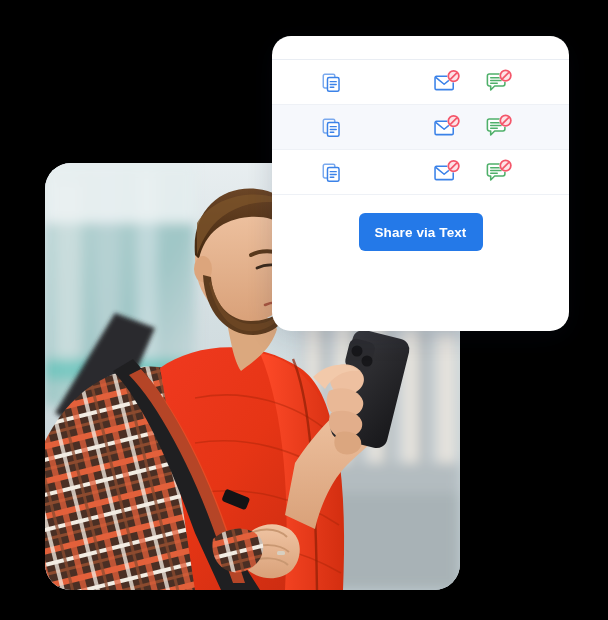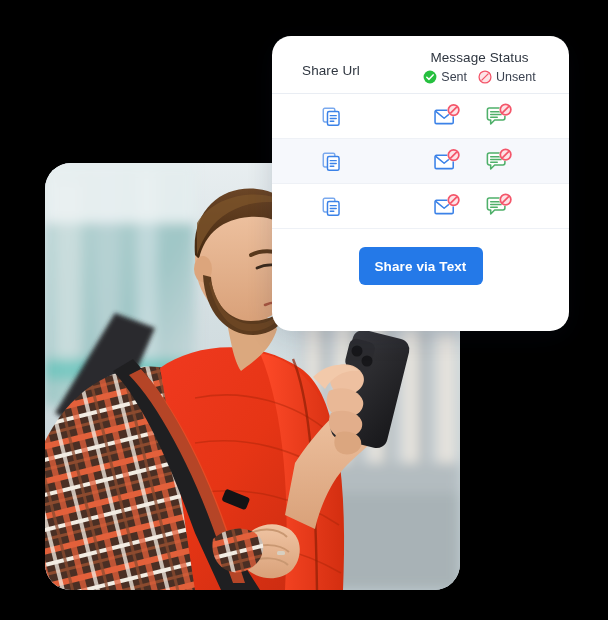--- a/index.html
+++ b/index.html
@@ -292,46 +292,20 @@
       <rect x="232" y="388" width="8" height="4" rx="1.6" fill="#d8cfc0"></rect>
     </g>
 
     <path d="M168 376 C184 362 206 362 216 376 C222 386 216 402 200 408 C182 414 164 400 168 376 Z" fill="url(#plaid)"></path>
   </svg>
 </div>
 
 <div class="card-panel">
 
   <div class="table-head">
-    <div class="col-share-url">
-      <span class="hdr-text">Share Url</span>
-    </div>
-    <div class="col-msg-status">
-      <div class="msg-title">Message Status</div>
-      <div class="legend-row">
-        <div class="legend-item">
-          <span class="icon-btn">
-            <svg width="14" height="14" viewBox="0 0 24 24">
-              <circle cx="12" cy="12" r="11" fill="#26c03f"></circle>
-              <path d="M6.5 12.4 L10.3 16 L17.4 8.4" fill="none" stroke="#ffffff" stroke-width="2.6" stroke-linecap="round" stroke-linejoin="round"></path>
-            </svg>
-          </span>
-          <span class="legend-label">Sent</span>
-        </div>
-        <div class="legend-item">
-          <span class="icon-btn">
-            <svg width="14" height="14" viewBox="0 0 24 24">
-              <circle cx="12" cy="12" r="10.2" fill="#fde3e6" stroke="#f4566a" stroke-width="2.2"></circle>
-              <line x1="6.6" y1="17.4" x2="17.4" y2="6.6" stroke="#f4566a" stroke-width="2.2" stroke-linecap="round"></line>
-            </svg>
-          </span>
-          <span class="legend-label">Unsent</span>
-        </div>
-      </div>
-    </div>
   </div>
 
   <div class="rows-area">
 
     <div class="data-row">
       <div class="cell-url">
         <span class="icon-btn">
           <svg width="21" height="21" viewBox="0 0 24 24">
             <rect x="2.6" y="2.6" width="13.2" height="15.6" rx="1.8" fill="none" stroke="#7aa9ee" stroke-width="1.7"></rect>
             <rect x="7.4" y="6.4" width="13.2" height="15.6" rx="1.8" fill="#ffffff" stroke="#3b82e8" stroke-width="1.7"></rect>

